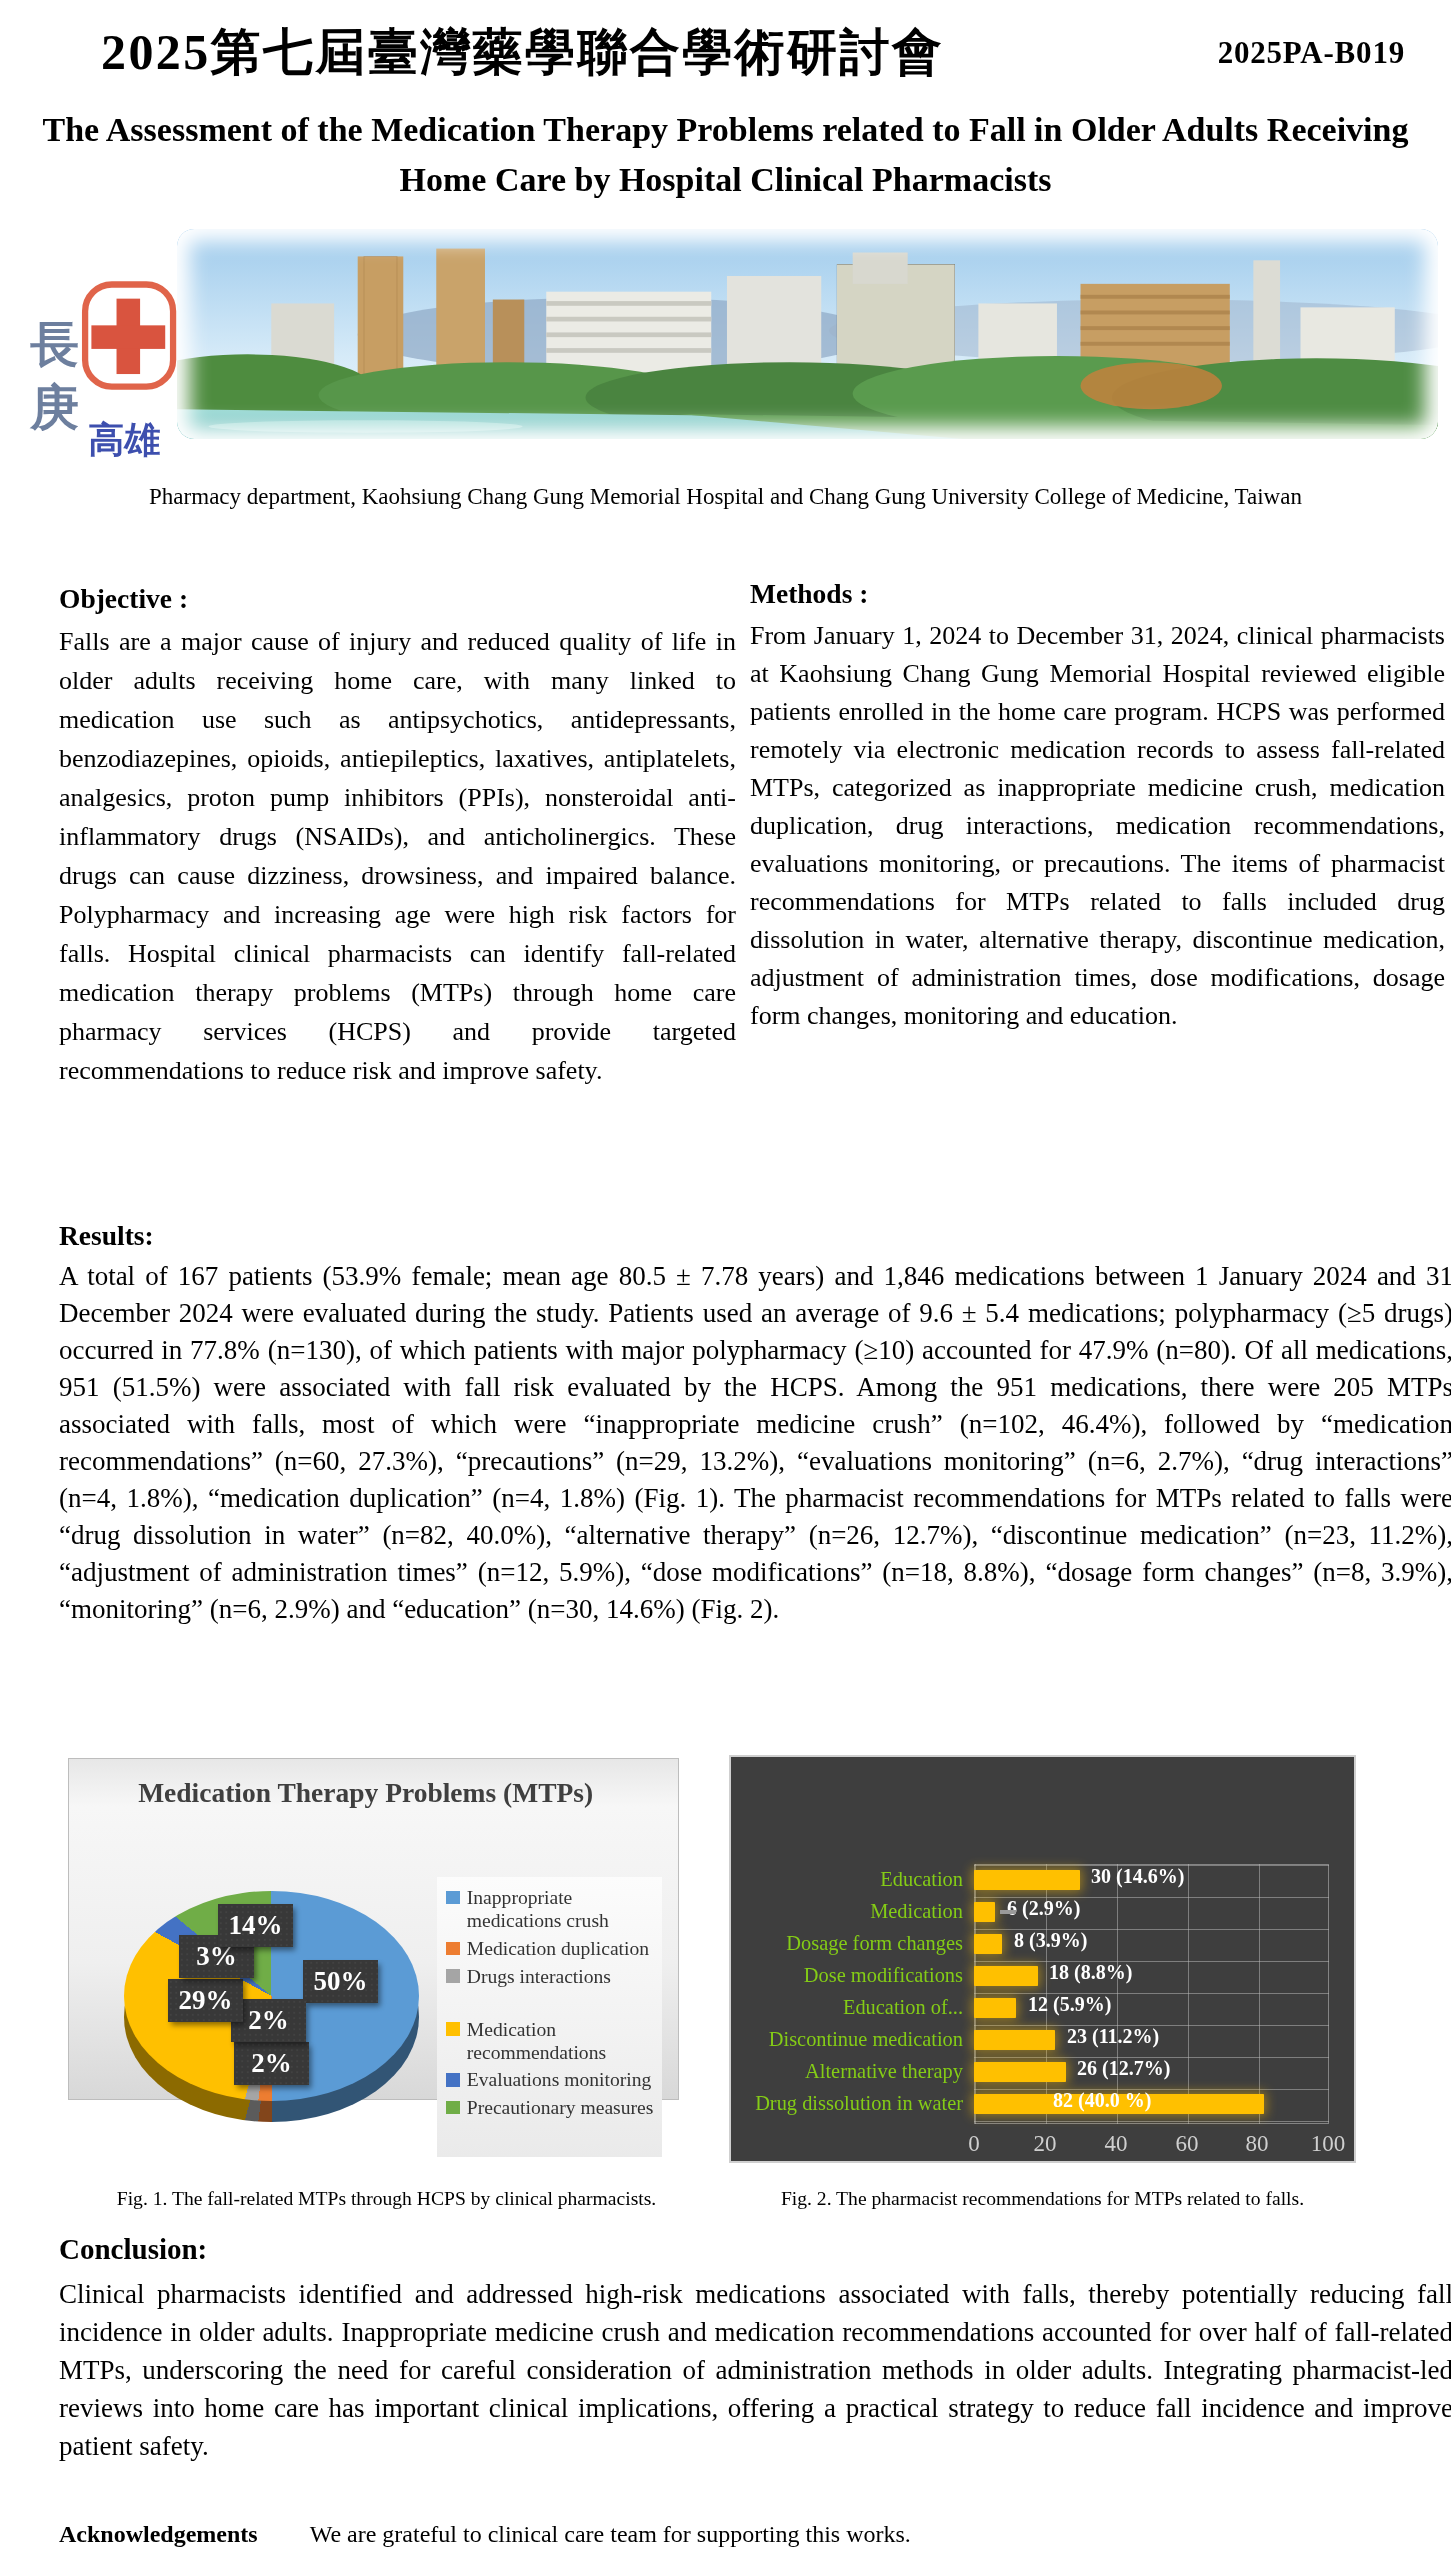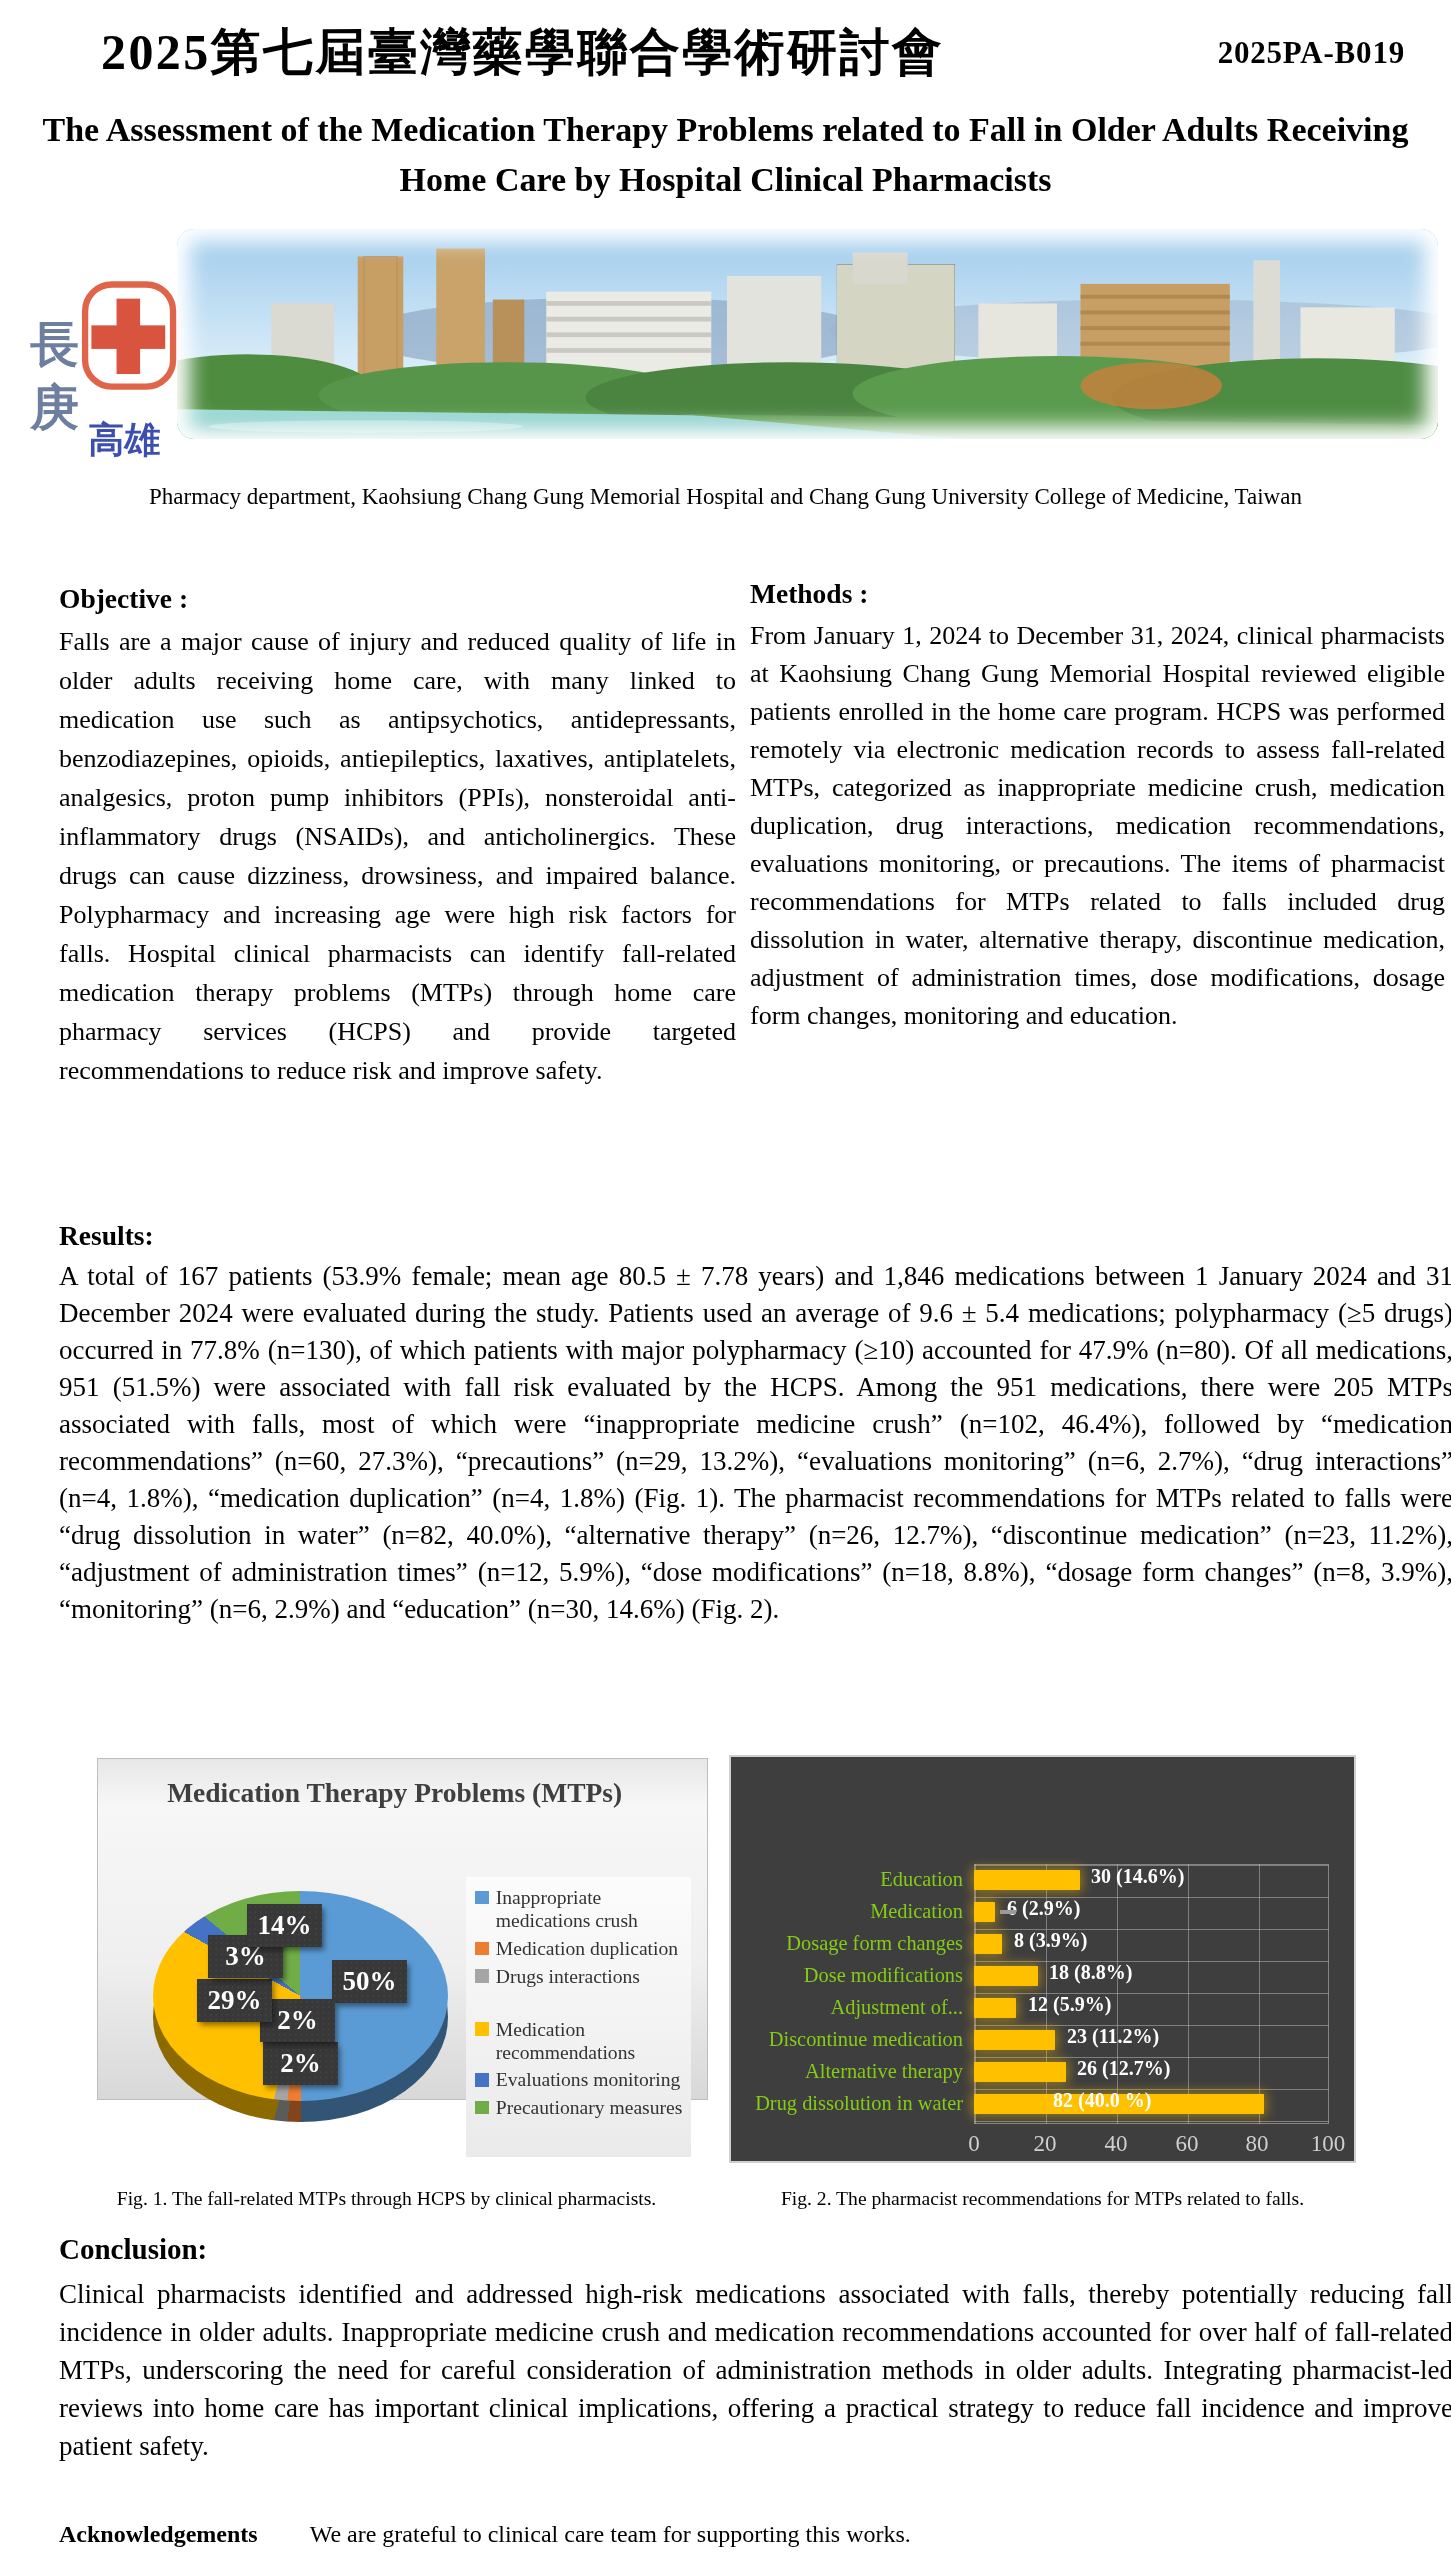--- a/index.html
+++ b/index.html
@@ -27,21 +27,21 @@
   .obj-b { left:59px;  top:622px; width:677px; font-size:26px; line-height:39px; }
   .met-h { left:750px; top:578px; }
   .met-b { left:750px; top:617px; width:695px; font-size:26px; line-height:38px; }
   .res-h { left:59px;  top:1220px; }
   .res-b { left:59px;  top:1258px; width:1394px; font-size:27px; line-height:37px; }
   .con-h { left:59px;  top:2233px; font-size:29px; }
   .con-b { left:59px;  top:2275px; width:1394px; font-size:27px; line-height:38px; }
   .ack   { position:absolute; left:59px; top:2521px; font-size:24px; }
   .ack b { margin-right:52px; }
   
-  .fig1 { position:absolute; left:97px; top:1758px; width:611px; height:342px;
+  .fig1 { position:absolute; left:68px; top:1758px; width:611px; height:342px;
           background:linear-gradient(180deg,#e7e7e7,#f7f7f7 14%,#efefef 60%,#d8d8d8);
           border:1.6px solid #bdbdbd; box-sizing:border-box; }
   .fig1-title { position:absolute; left:0; right:15.7px; top:15.7px; text-align:center;
                 font-size:27.5px; font-weight:bold; color:#3f3f3f; line-height:36px; }
   .pie3d { position:absolute; left:55px; top:132px; width:295px; height:210px; }
   .pie-disc { position:absolute; left:0; top:0; width:100%; height:100%; border-radius:50%; }
   .pie-side { top:21px; filter:brightness(0.55); }
   .plabel { position:absolute; width:75px; height:43px; color:#fff; font-weight:bold; font-size:27px;
             display:flex; align-items:center; justify-content:center;
             background-color:#383838;
@@ -226,21 +226,21 @@
           <div class="b-cat">Dosage form changes</div>
           <div class="b-bar" style="width: 28px; background: rgb(255, 192, 0);"></div>
           <div class="b-val" style="left: 283px;">8 (3.9%)</div>
         </div>
         <div class="brow">
           <div class="b-cat">Dose modifications</div>
           <div class="b-bar" style="width: 64px; background: rgb(255, 192, 0);"></div>
           <div class="b-val" style="left: 318px;">18 (8.8%)</div>
         </div>
         <div class="brow">
-          <div class="b-cat">Adjustment of...</div>
+          <div class="b-cat">Education of...</div>
           <div class="b-bar" style="width: 42px; background: rgb(255, 192, 0);"></div>
           <div class="b-val" style="left: 297px;">12 (5.9%)</div>
         </div>
         <div class="brow">
           <div class="b-cat">Discontinue medication</div>
           <div class="b-bar" style="width: 81px; background: rgb(255, 192, 0);"></div>
           <div class="b-val" style="left: 336px;">23 (11.2%)</div>
         </div>
         <div class="brow">
           <div class="b-cat">Alternative therapy</div>

